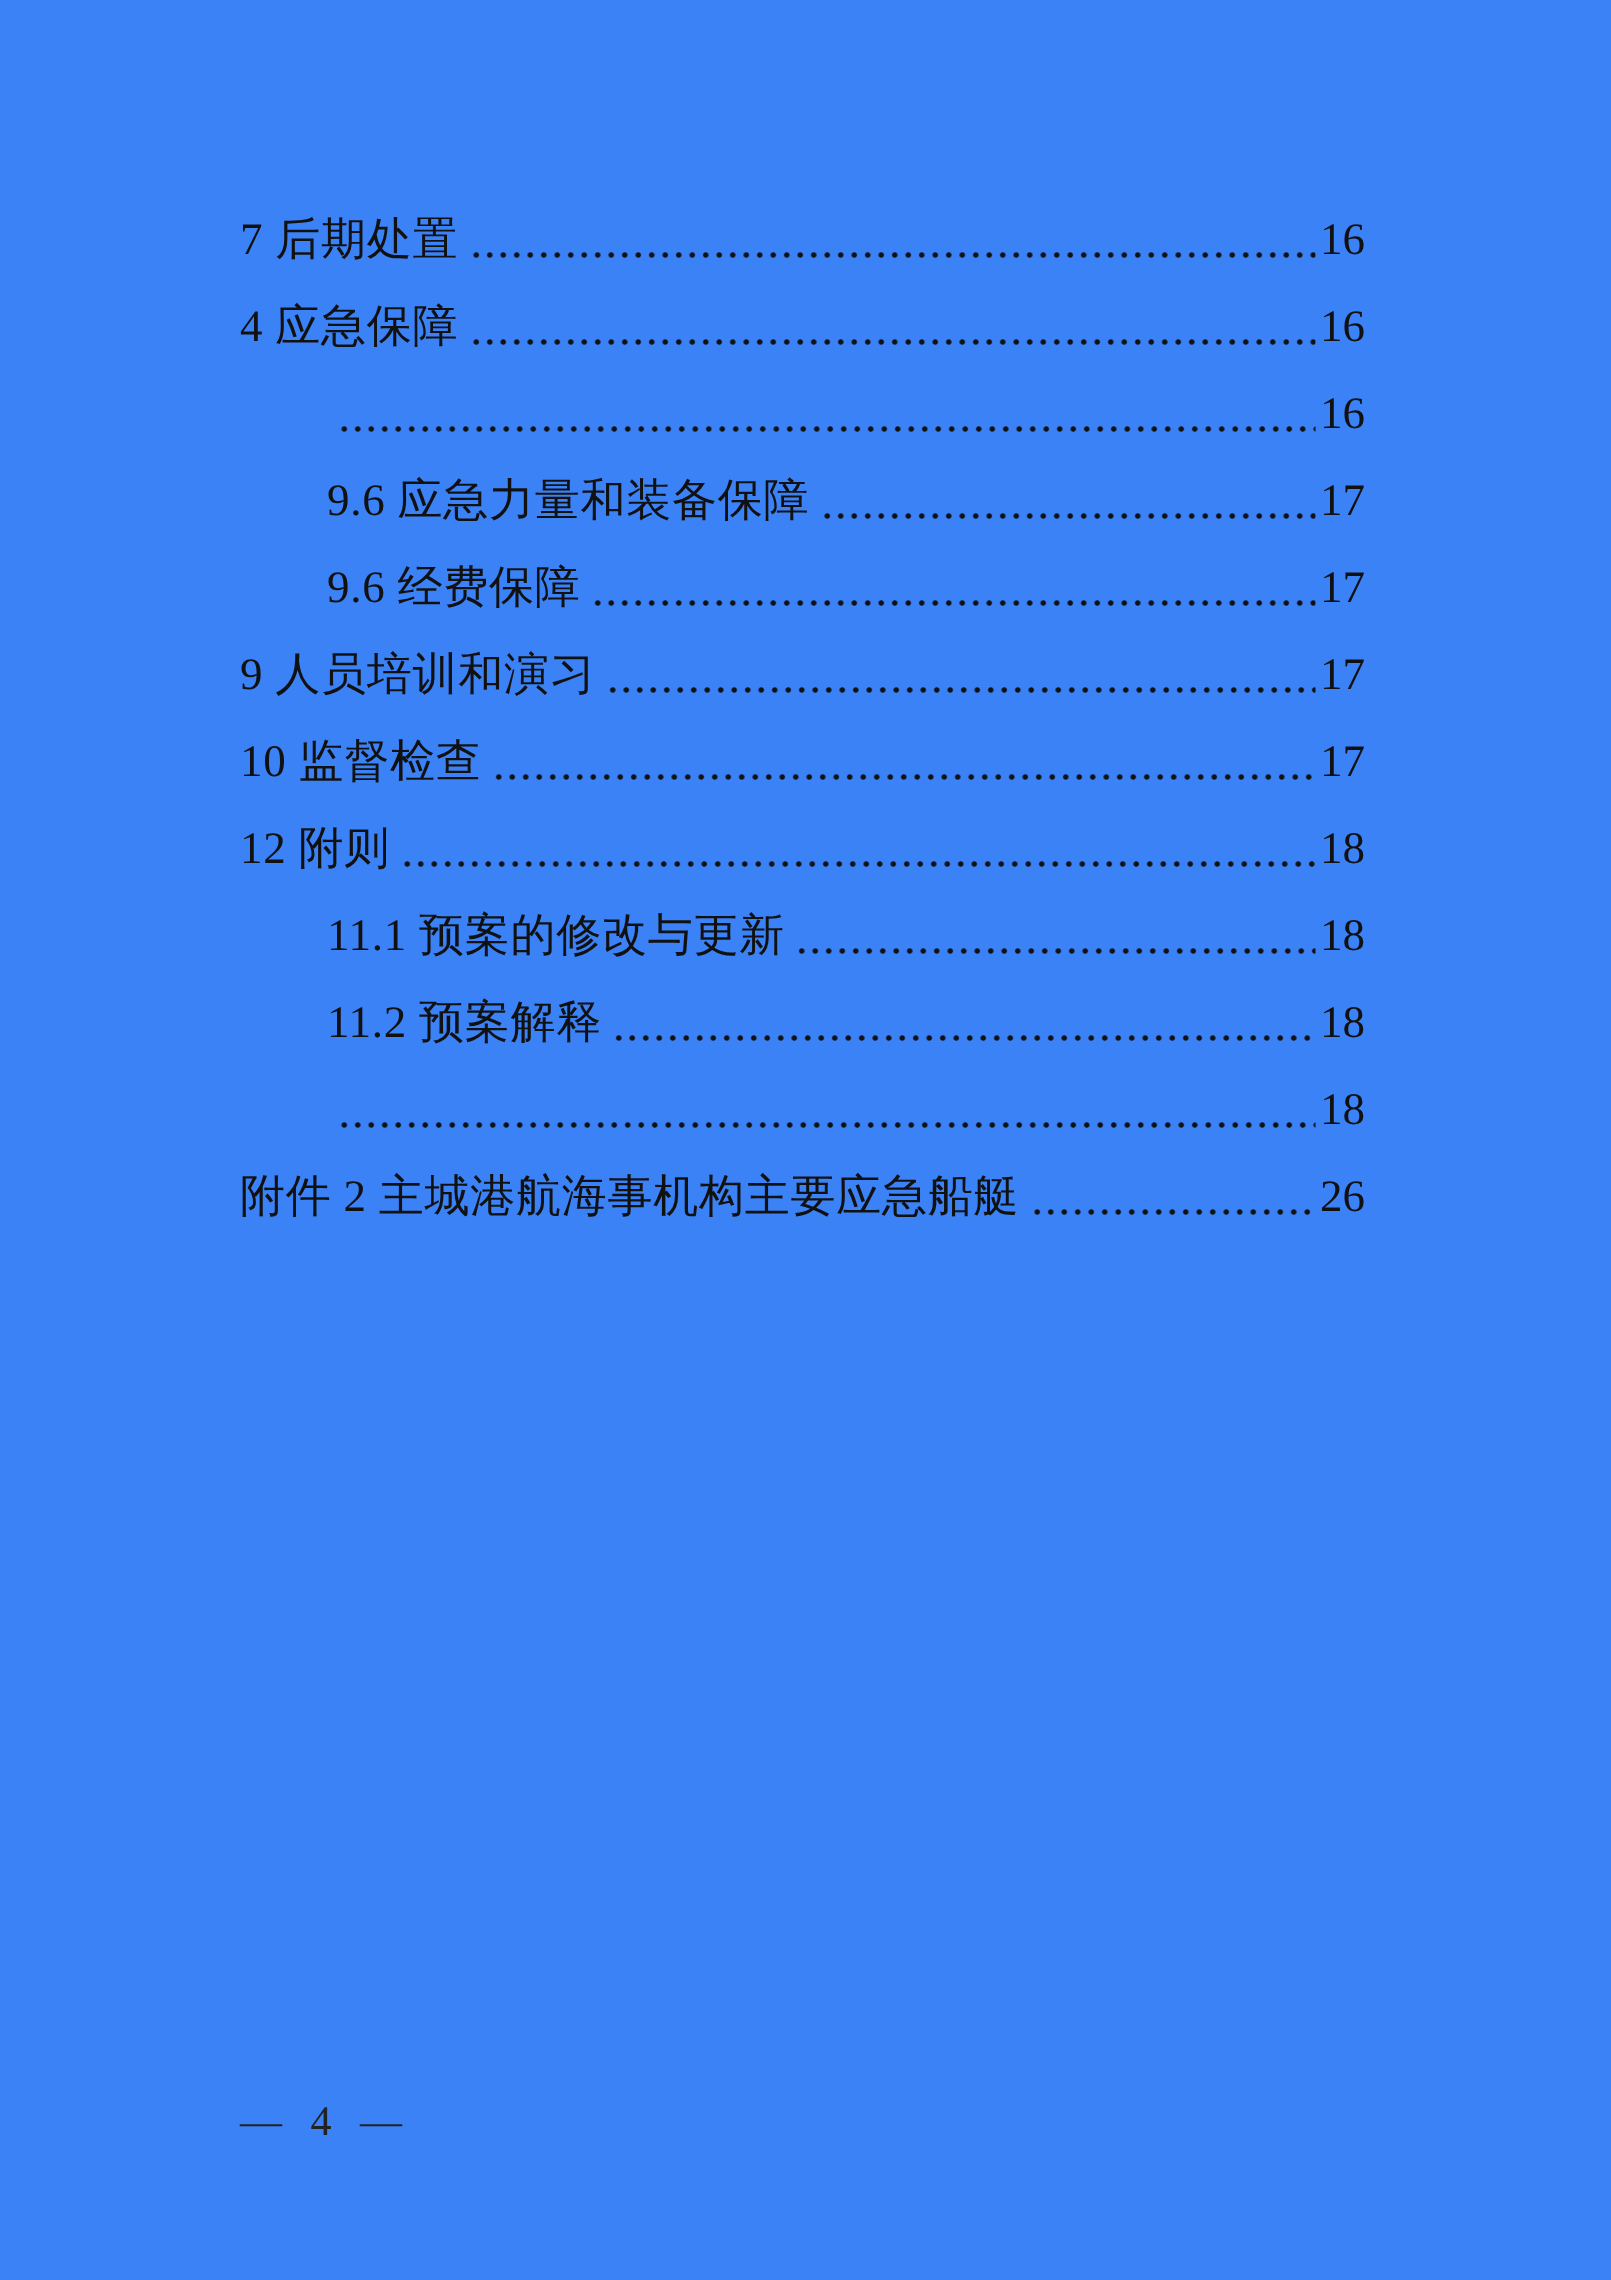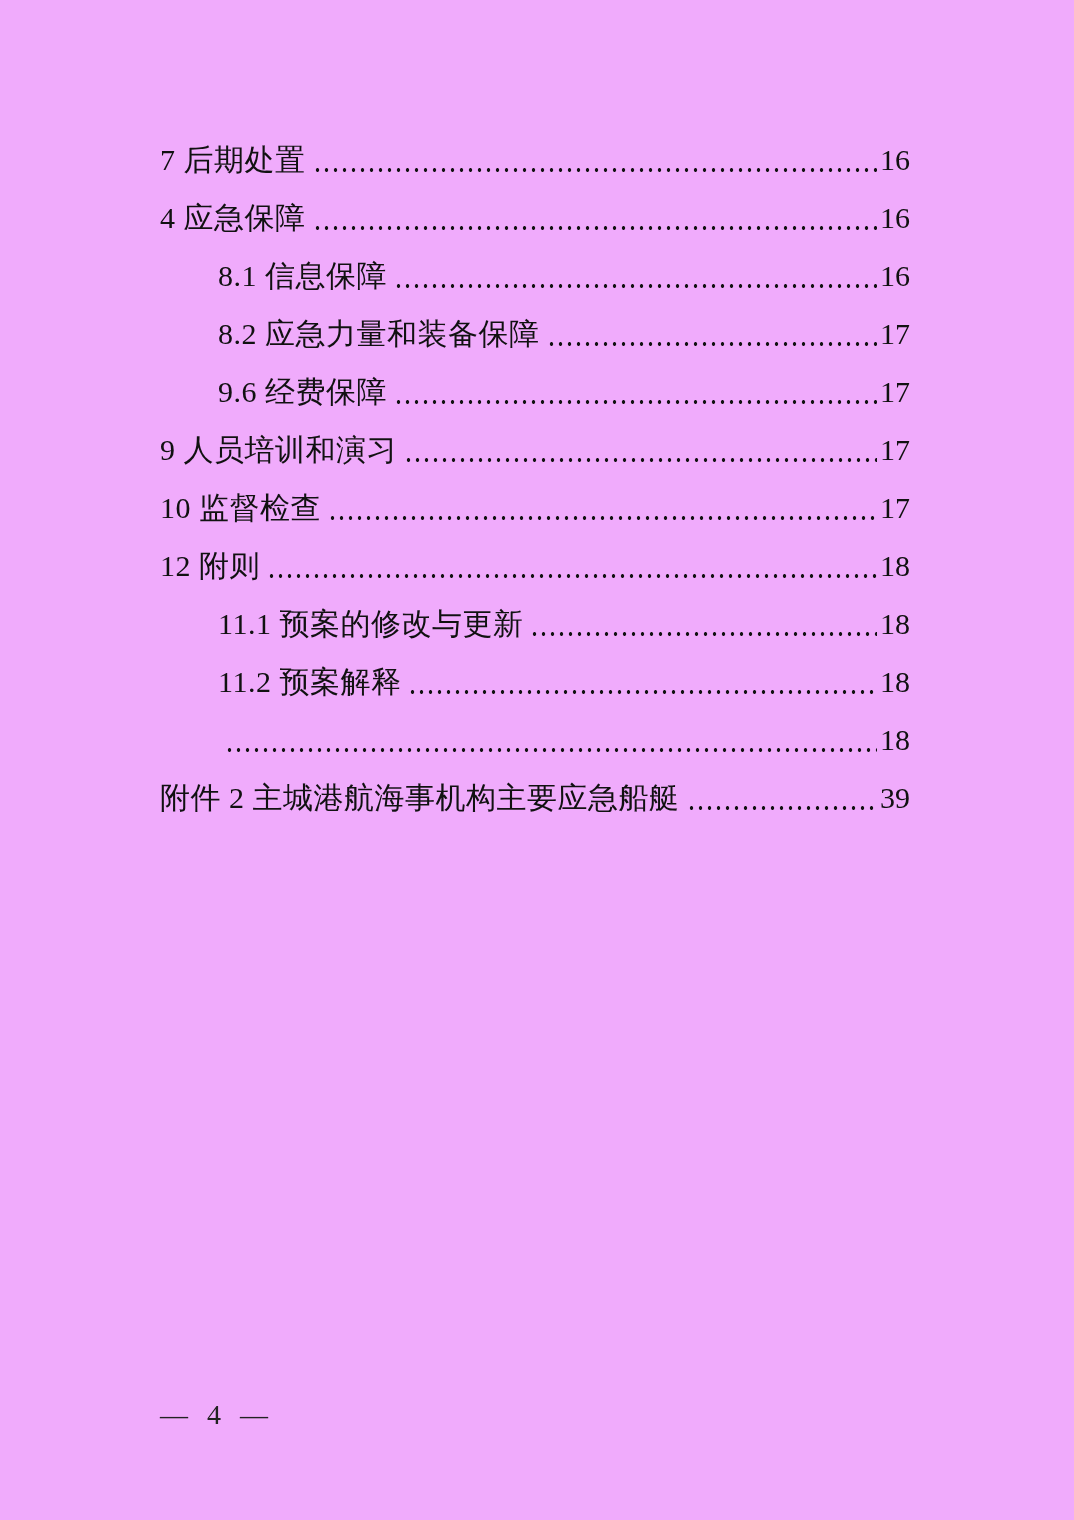--- a/index.html
+++ b/index.html
@@ -8,21 +8,21 @@
     width: 1074px;
     height: 1520px;
     position: relative;
     font-family: "Liberation Serif", "DejaVu Serif", serif;
     color: #111111;
     overflow: hidden;
   }
   .page {
     position: absolute;
     inset: 0;
-    background: #f0abfc;
+    background: #3b82f6;
   }
   .toc {
     position: absolute;
     left: 160px;
     right: 164px;
     top: 140px;
   }
   .toc-row {
     display: flex;
     align-items: flex-end;
@@ -74,27 +74,26 @@
       <span class="toc-page">16</span>
     </div>
 
     <div class="toc-row lvl1">
       <span class="toc-label">4 应急保障</span>
       <span class="toc-dots"></span>
       <span class="toc-page">16</span>
     </div>
 
     <div class="toc-row lvl2">
-      <span class="toc-label">8.1 信息保障</span>
       <span class="toc-dots"></span>
       <span class="toc-page">16</span>
     </div>
 
     <div class="toc-row lvl2">
-      <span class="toc-label">8.2 应急力量和装备保障</span>
+      <span class="toc-label">9.6 应急力量和装备保障</span>
       <span class="toc-dots"></span>
       <span class="toc-page">17</span>
     </div>
 
     <div class="toc-row lvl2">
       <span class="toc-label">9.6 经费保障</span>
       <span class="toc-dots"></span>
       <span class="toc-page">17</span>
     </div>
 
@@ -130,20 +129,20 @@
 
     <div class="toc-row lvl2">
       <span class="toc-dots"></span>
       <span class="toc-page">18</span>
     </div>
 
 
     <div class="toc-row lvl1">
       <span class="toc-label">附件 2 主城港航海事机构主要应急船艇</span>
       <span class="toc-dots"></span>
-      <span class="toc-page">39</span>
+      <span class="toc-page">26</span>
     </div>
 
   </div>
 
   <div class="footer">— 4 —</div>
 
 </div>
 
 </body></html>

